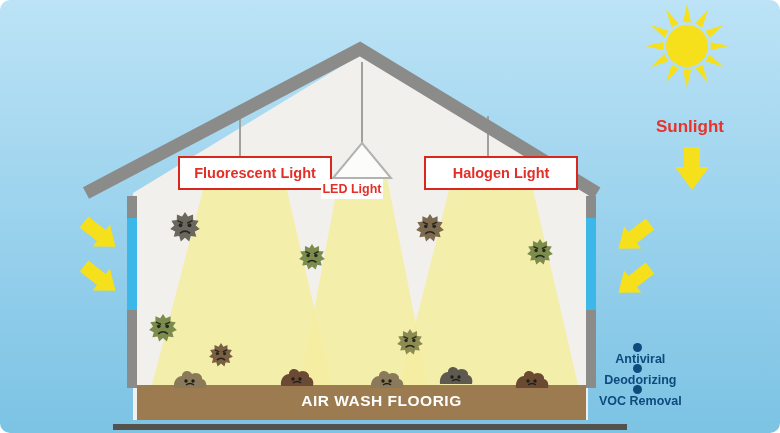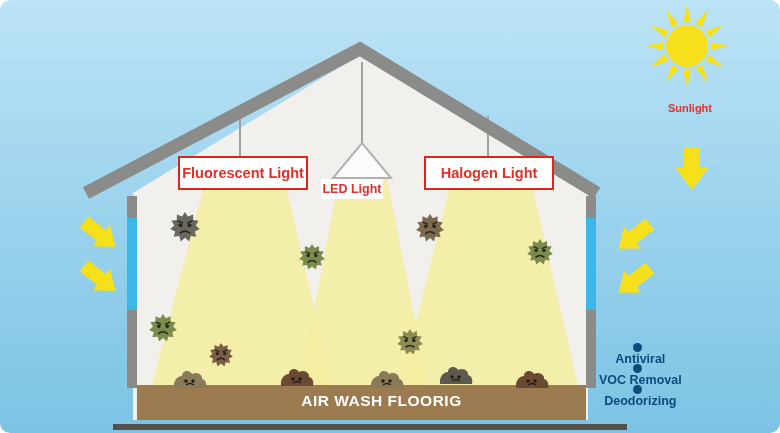--- a/index.html
+++ b/index.html
@@ -1,26 +1,26 @@
 <!DOCTYPE html>
 <html><head>
 <meta charset="utf-8">
 <style>
   html,body{margin:0;padding:0;background:#ffffff;font-family:"Liberation Sans",sans-serif;}
   .stage{position:relative;width:780px;height:433px;overflow:hidden;border-radius:10px;
          background:linear-gradient(180deg,#bce3f6 0%,#9ed4ee 45%,#7cc3e4 100%);}
   svg.scene{position:absolute;left:0;top:0;}
   .light-box{position:absolute;display:flex;align-items:center;justify-content:center;
              background:#ffffff;color:#e23028;font-weight:bold;box-sizing:border-box;}
-  .box-bordered{border:2px solid #d8271d;font-size:14.5px;width:130px;height:34px;}
+  .box-bordered{border:2px solid #d8271d;font-size:14.5px;width:154px;height:34px;}
   #fluor{left:178px;top:156px;}
   #halogen{left:424px;top:156px;text-align:center;}
   #led{left:321px;top:179px;width:62px;height:20px;font-size:12.5px;}
-  .sunlight{position:absolute;left:648px;top:102px;width:84px;text-align:center;
-            color:#e8322a;font-weight:bold;font-size:11px;}
+  .sunlight{position:absolute;left:648px;top:117px;width:84px;text-align:center;
+            color:#e8322a;font-weight:bold;font-size:17px;}
   .floor-label{position:absolute;left:137px;top:392px;width:449px;text-align:center;
                color:#ffffff;font-weight:bold;font-size:15.5px;letter-spacing:0.5px;margin-left:20px;}
   .legend{position:absolute;left:599px;top:343px;}
   .legend-item{display:flex;align-items:center;height:21px;color:#0e4a7c;
                font-size:12.5px;font-weight:600;flex-direction:column;}
   .dot{width:9px;height:9px;border-radius:50%;background:#0e4a7c;margin-right:5px;flex:0 0 auto;}
 </style>
 </head>
 <body>
 
@@ -182,20 +182,20 @@
 
   <div class="floor-label">AIR WASH FLOORIG</div>
 
   <div class="legend">
     <div class="legend-item">
       <span class="dot"></span>
       <span>Antiviral</span>
     </div>
     <div class="legend-item">
       <span class="dot"></span>
-      <span>VOC Removal</span>
+      <span>Deodorizing</span>
     </div>
     <div class="legend-item">
       <span class="dot"></span>
-      <span>Deodorizing</span>
+      <span>VOC Removal</span>
     </div>
   </div>
 </div>
 
 </body></html>

